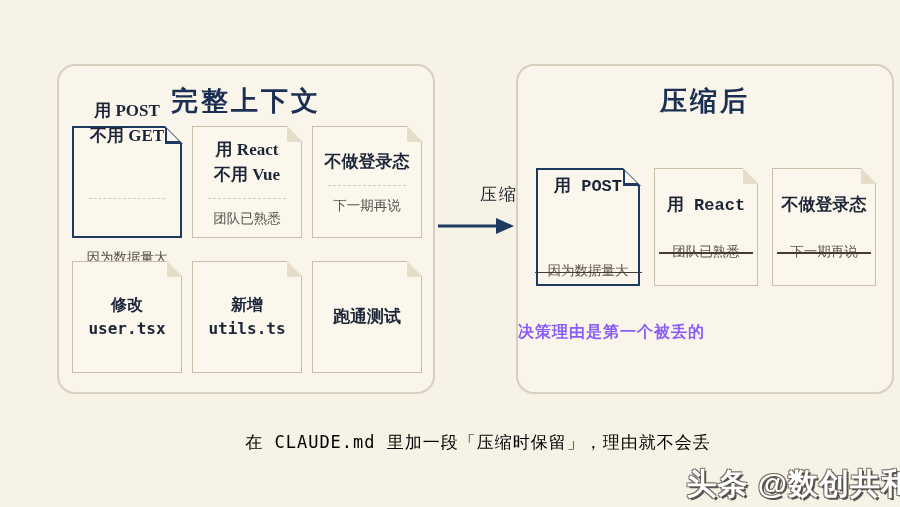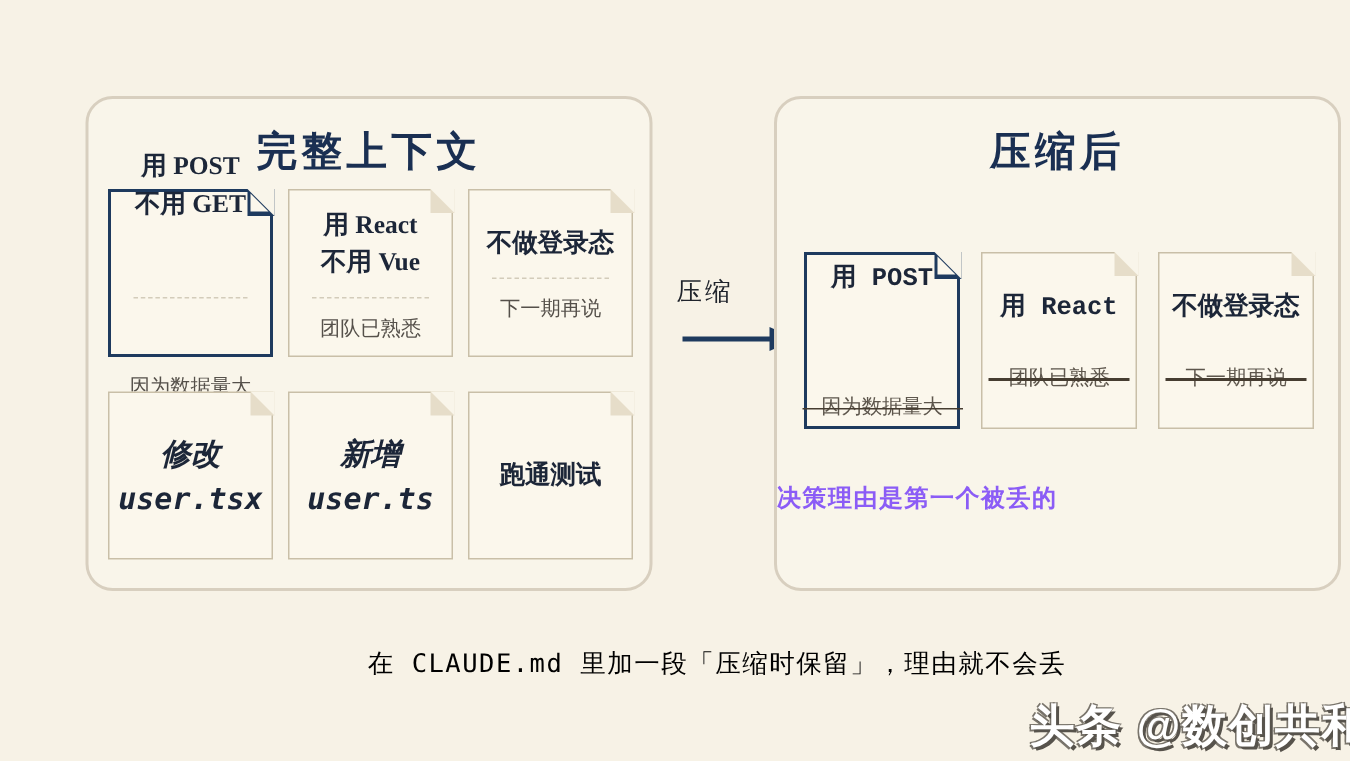--- a/index.html
+++ b/index.html
@@ -71,21 +71,21 @@
     border-style: solid;
     border-width: 0 12px 12px 0;
     border-color: transparent transparent #fbf7ec #fbf7ec;
   }
   .doc-title {
     font-size: 17px; font-weight: bold;
     line-height: 1.5;
     color: #1c2638;
     white-space: pre-line;
   }
-  .doc-title.mono { font-family: "DejaVu Sans Mono", "Liberation Serif", serif; font-size: 20px; font-style: italic; }
+  .doc-title.mono { font-family: "DejaVu Sans Mono", "Liberation Serif", serif; font-size: 16px; }
   .doc-divider {
     width: 78%;
     border-top: 1.5px dashed #d3ccba;
     margin: 10px 0 11px;
   }
   .doc-reason { font-size: 13.5px; color: #55504a; }
   .doc-reason.struck {
     position: relative;
     color: #5d564c;
     margin-top: 24px;
@@ -93,21 +93,21 @@
   }
   .doc-reason.struck::after {
     content: ""; position: absolute;
     left: -11px; right: -11px; top: 52%;
     height: 1.5px; background: #463d31;
   }
 
   
   .arrow-wrap {
     position: absolute; left: 410px; top: 183px;
-    width: 84px; text-align: left; padding-left: 17px;
+    width: 84px; text-align: right;
   }
   .arrow-label {
     font-size: 17px; color: #20242c;
     letter-spacing: 2px;
     margin-bottom: 11px;
   }
   .arrow-svg { display: block; margin: 0 auto; }
 
   
   .note {
@@ -168,21 +168,21 @@
         <div class="doc-reason">下一期再说</div>
       </div>
 
       <div class="doc">
         <div class="doc-title mono">修改
 user.tsx</div>
       </div>
 
       <div class="doc">
         <div class="doc-title mono">新增
-user.ts</div>
+utils.ts</div>
       </div>
 
       <div class="doc">
         <div class="doc-title">跑通测试</div>
       </div>
 
     </div>
   </section>
 
   <div class="arrow-wrap">

